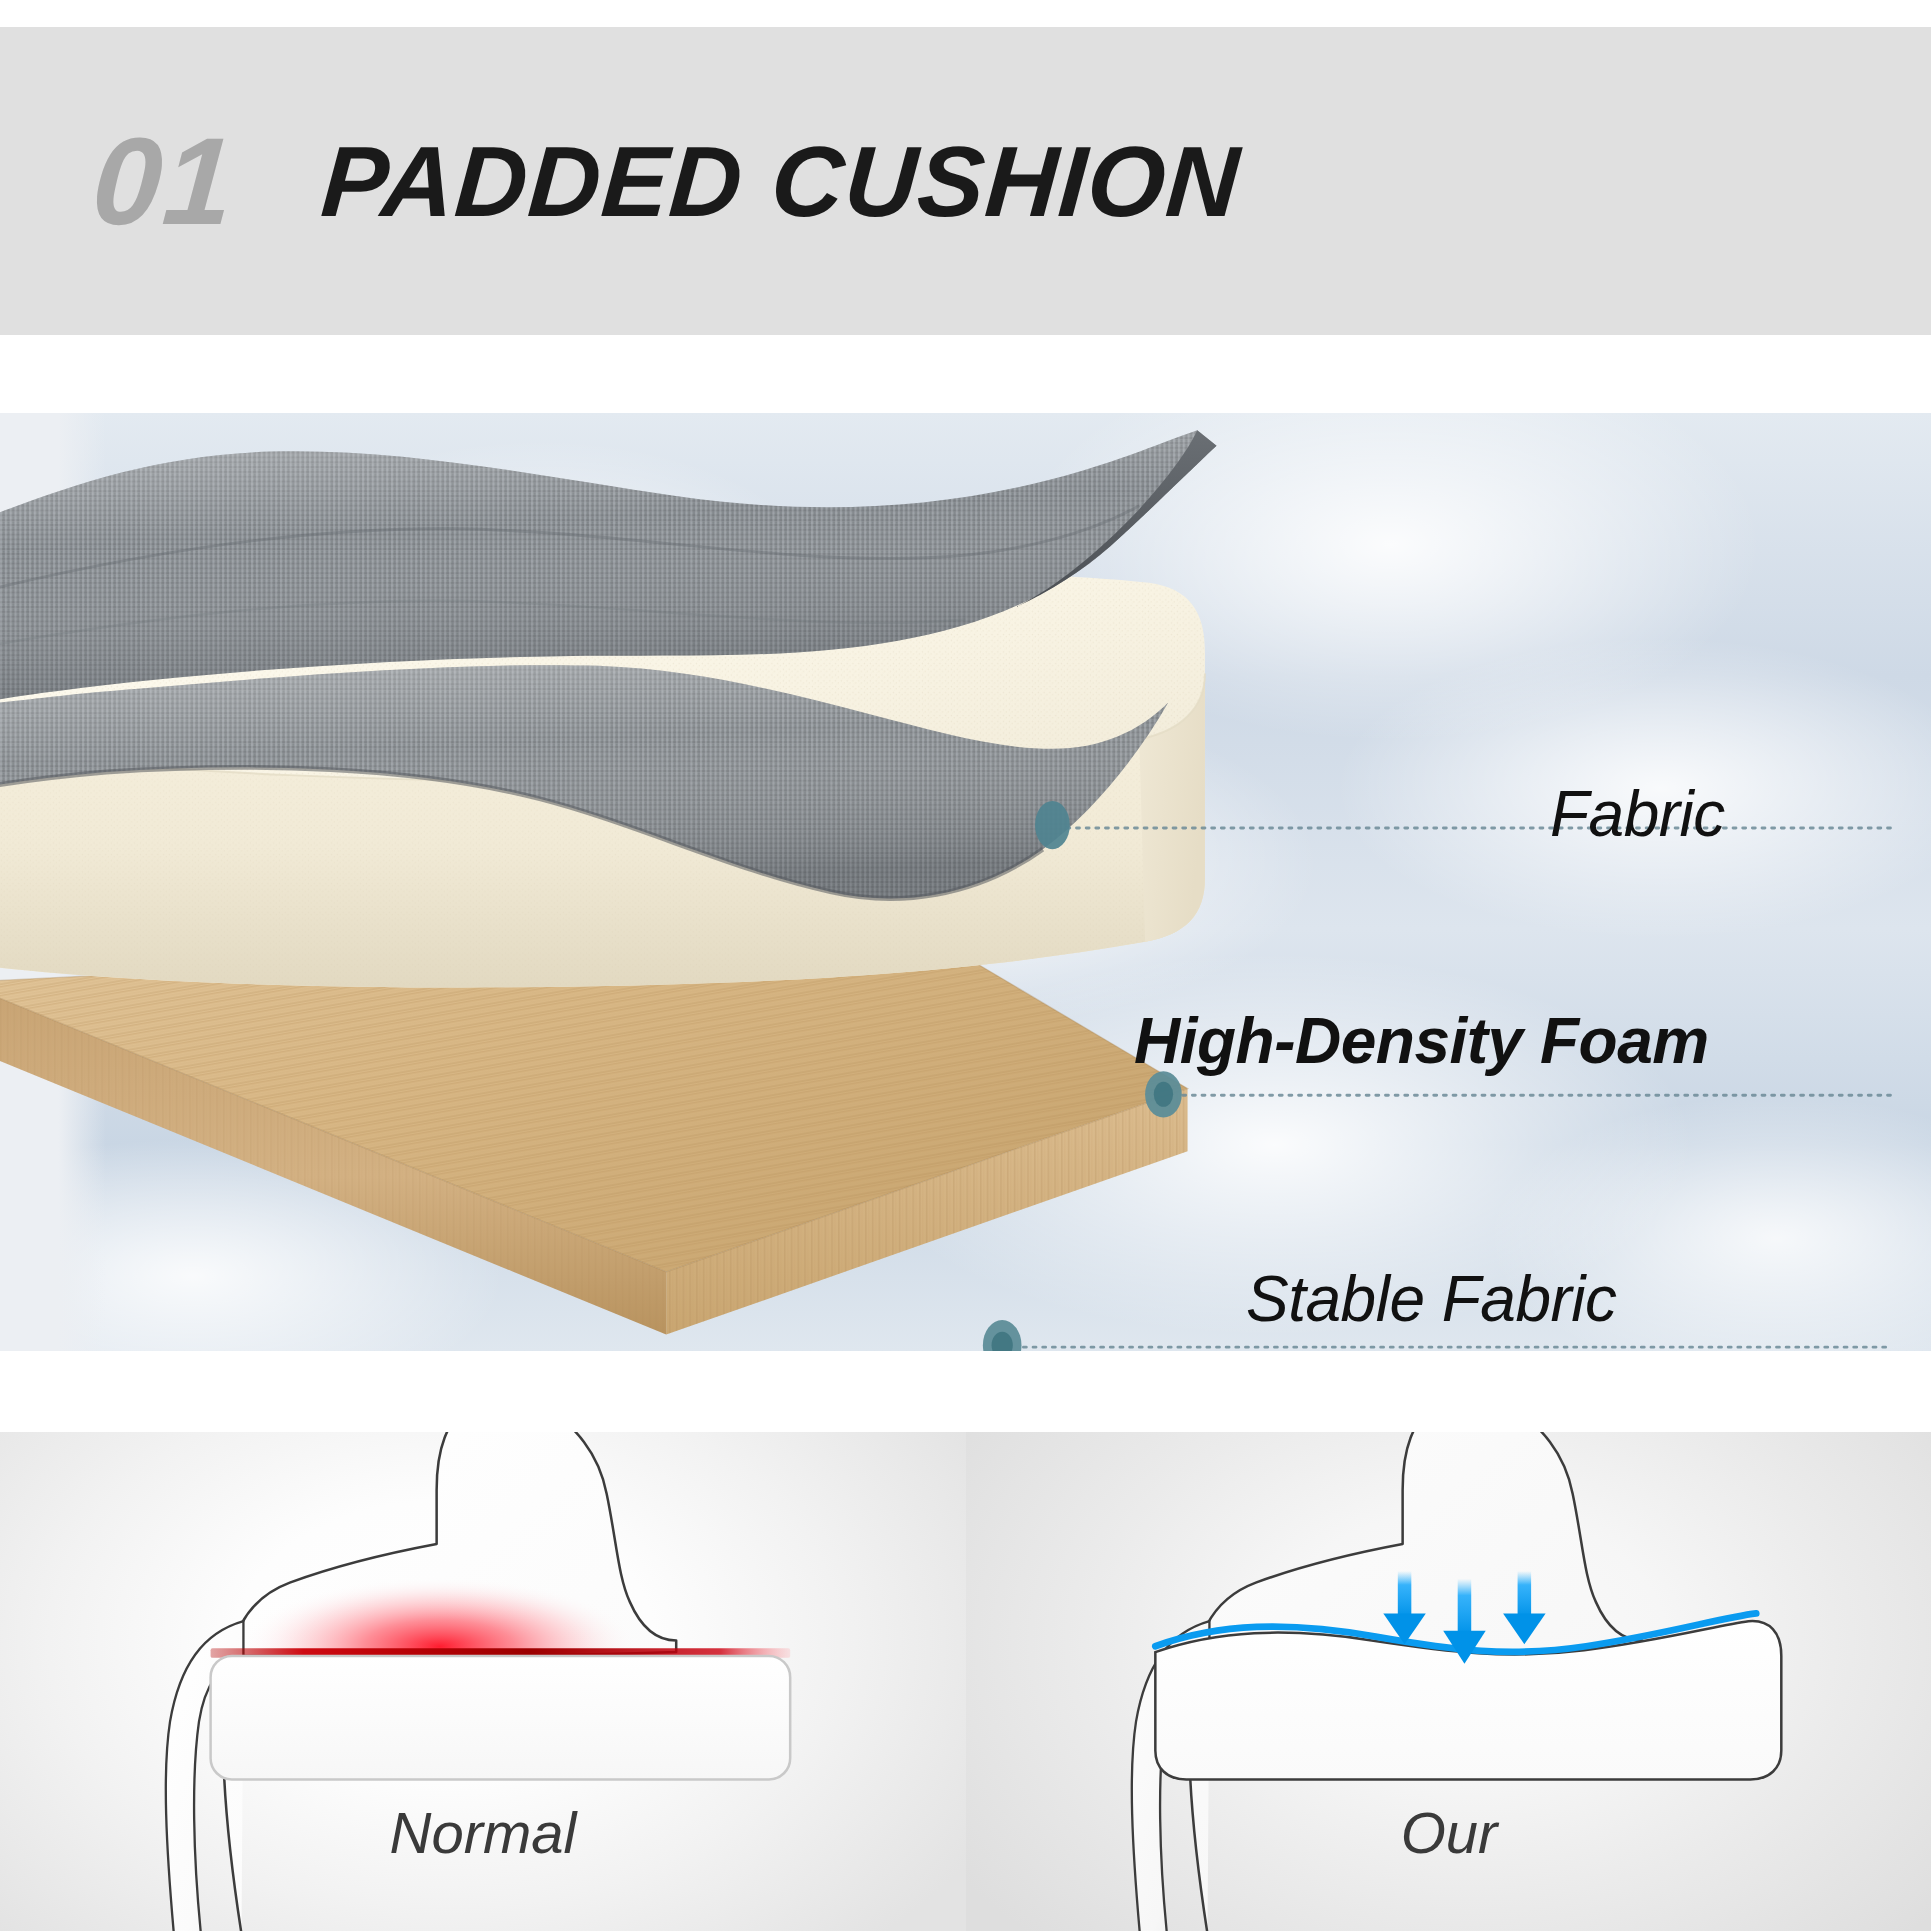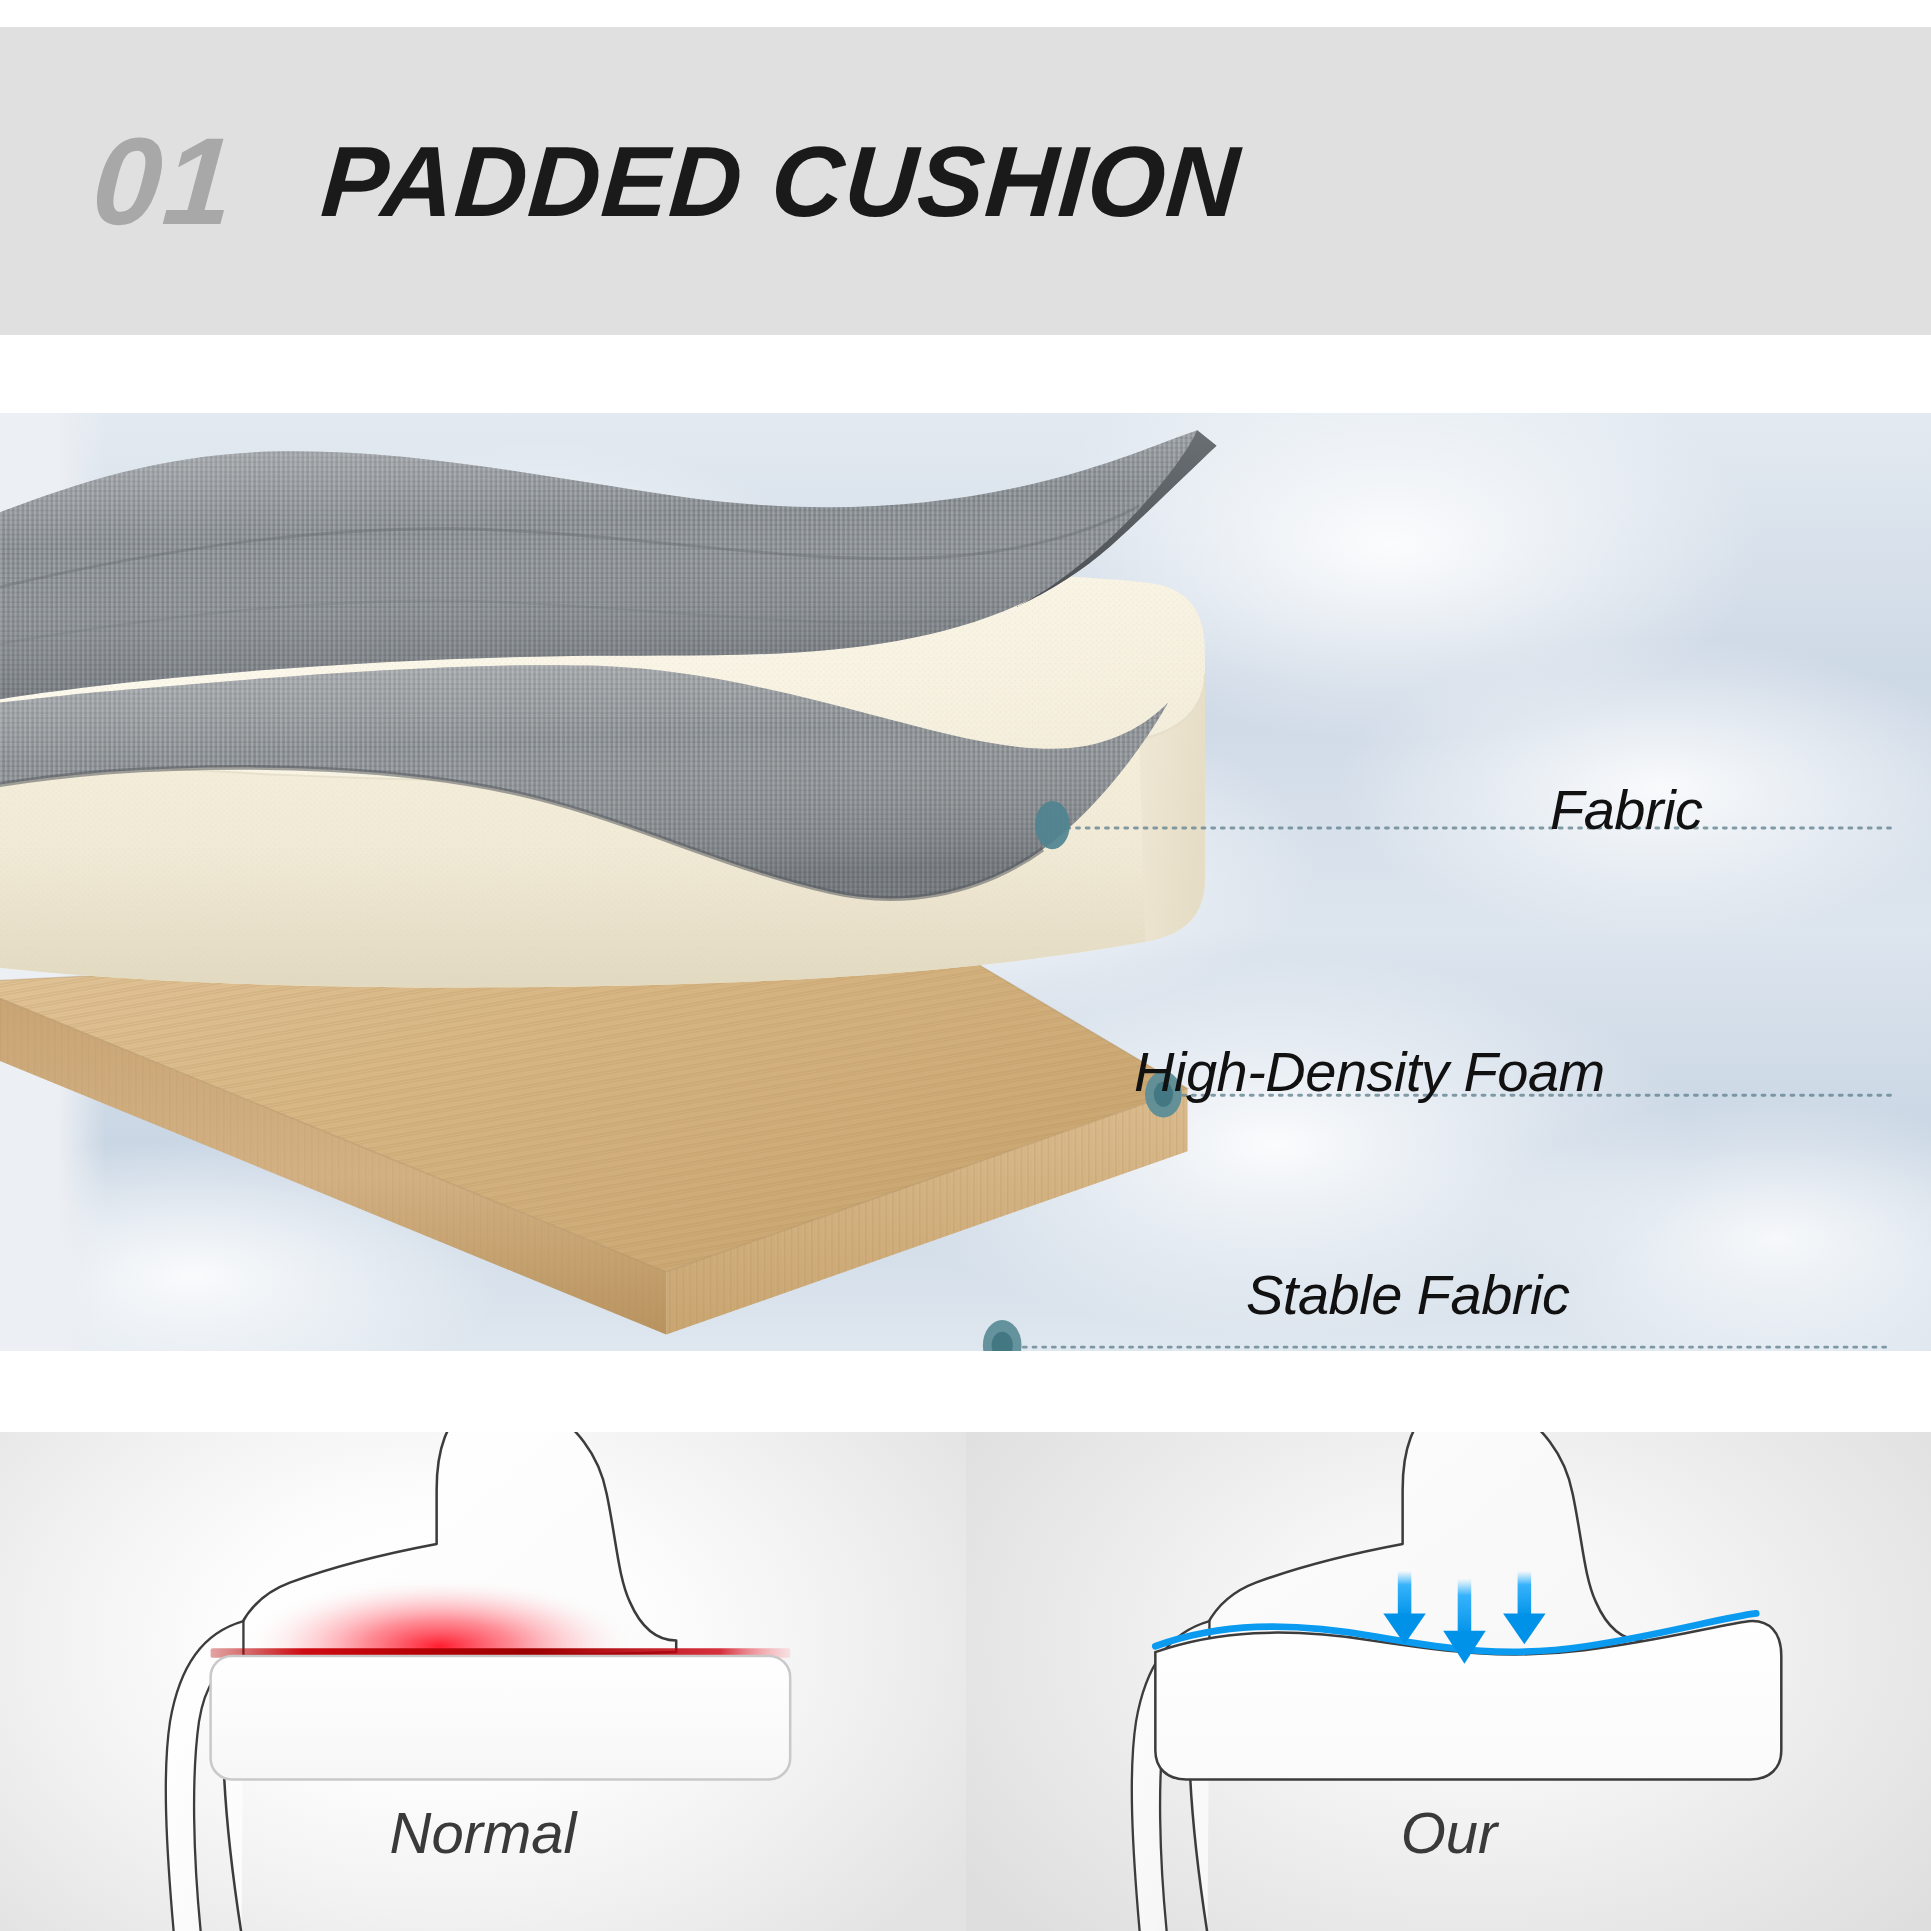--- a/index.html
+++ b/index.html
@@ -47,27 +47,27 @@
   }
   .sky-left-wash{
     position:absolute;left:0;top:0;width:106px;height:938px;
     background:linear-gradient(90deg,#eceff3 0%,#eceff3 55%,rgba(236,239,243,0) 100%);
   }
   .sky-svg{position:absolute;left:0;top:0;width:1931px;height:938px;}
 
   
   .layer-label{
     position:absolute;
-    font-size:56px;font-style:italic;color:#111111;
+    font-size:64px;font-style:italic;color:#111111;
     white-space:nowrap;line-height:1;
     letter-spacing:-0.5px;
     text-align:right;
   }
   .lbl-fabric{left:1550px;top:369px;}
-  .lbl-foam{left:1134px;top:631px;}
+  .lbl-foam{left:1134px;top:596px;font-weight:bold;}
   .lbl-plank{left:1246px;top:854px;}
 
   
   .compare-panel{
     position:absolute;left:0;top:1432px;width:1546px;height:499px;
     background:linear-gradient(180deg,#e2e2e2 0%,#e2e2e2 100%);
   }
   .cmp-half{position:absolute;top:0;width:966px;height:499px;overflow:hidden;}
   .cmp-left{left:0;
     background:radial-gradient(ellipse 618px 415px at 46% 42%, #ffffff 0%, #fdfdfd 34%, #f2f2f2 64%, #e3e3e3 100%);}

